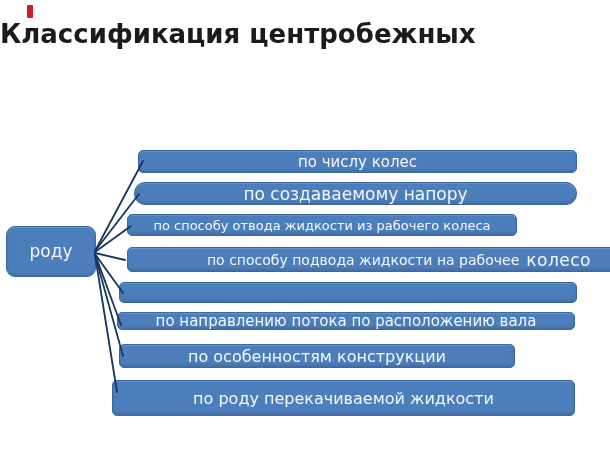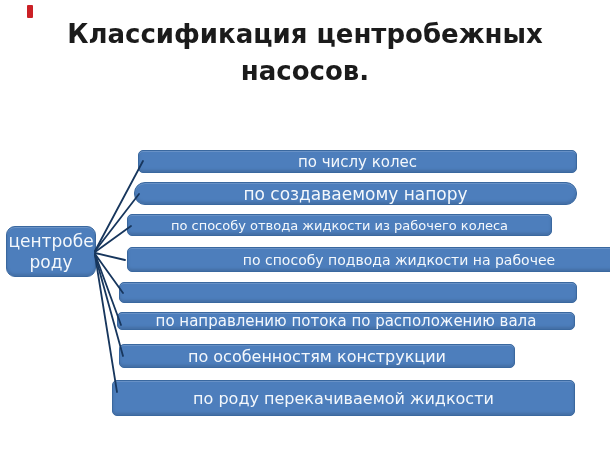--- a/index.html
+++ b/index.html
@@ -14,21 +14,20 @@
     overflow: hidden;
     font-family: "DejaVu Sans", sans-serif;
   }
 
   
   .title {
     position: absolute;
     top: 16px;
     left: 0;
     width: 610px;
-    text-align: center;
     font-weight: bold;
     font-size: 26px;
     line-height: 37px;
     color: var(--title-text, #1b1b1b);
     letter-spacing: 0px;
   }
 
   
   .corner-mark {
     position: absolute;
@@ -71,21 +70,21 @@
     border-radius: 5px;
     box-shadow: inset 0 1px 0 rgba(255,255,255,.16), inset 0 -2px 3px rgba(0,0,0,.13);
     color: var(--bar-text, #f4f8fc);
     display: flex;
     align-items: center;
     justify-content: center;
     white-space: nowrap;
   }
   .b1 { left: 138px; top: 150px; width: 439px; height: 23px; font-size: 15px; }
   .b2 { left: 134px; top: 182px; width: 443px; height: 23px; font-size: 17px; border-radius: 11px; }
-  .b3 { left: 127px; top: 214px; width: 425px; height: 22px; font-size: 13px; }
+  .b3 { left: 127px; top: 214px; width: 390px; height: 22px; font-size: 13px; }
   .b4 { left: 120px; top: 247px; width: 544px; height: 25px; font-size: 14px; margin-left: 7px; }
   .b5 { left: 119px; top: 282px; width: 458px; height: 21px; }
   .b6 { left: 117px; top: 312px; width: 458px; height: 18px; font-size: 15px; }
   .b7 { left: 119px; top: 344px; width: 396px; height: 24px; font-size: 16px; }
   .b8 { left: 112px; top: 380px; width: 463px; height: 36px; font-size: 16px; }
 
   .bar .emph {
     font-size: 17px;
     margin-left: 7px;
     letter-spacing: .5px;
@@ -106,39 +105,38 @@
     stroke-linecap: round;
   }
 </style>
 </head>
 <body>
 
 <div class="corner-mark"></div>
 
 <div class="title">
   <div>Классификация центробежных</div>
-  <div>насосов.</div>
 </div>
 
 <div class="root-box">
-  <span>центробе</span>
   <span>роду</span>
 </div>
 
 <div class="bar b1">
   <span>по числу колес</span>
 </div>
 <div class="bar b2">
   <span>по создаваемому напору</span>
 </div>
 <div class="bar b3">
   <span>по способу отвода жидкости из рабочего колеса</span>
 </div>
 <div class="bar b4">
   <span>по способу подвода жидкости на рабочее</span>
+  <span class="emph">колесо</span>
 </div>
 <div class="bar b5">
   <span></span>
 </div>
 <div class="bar b6">
   <span>по направлению потока по расположению вала</span>
 </div>
 <div class="bar b7">
   <span>по особенностям конструкции</span>
 </div>

